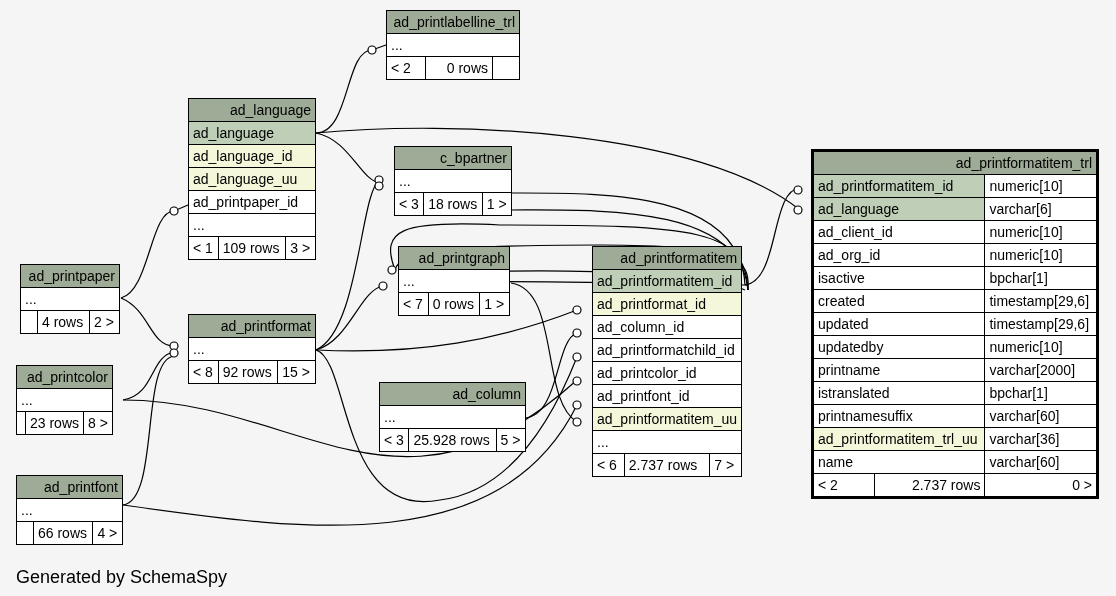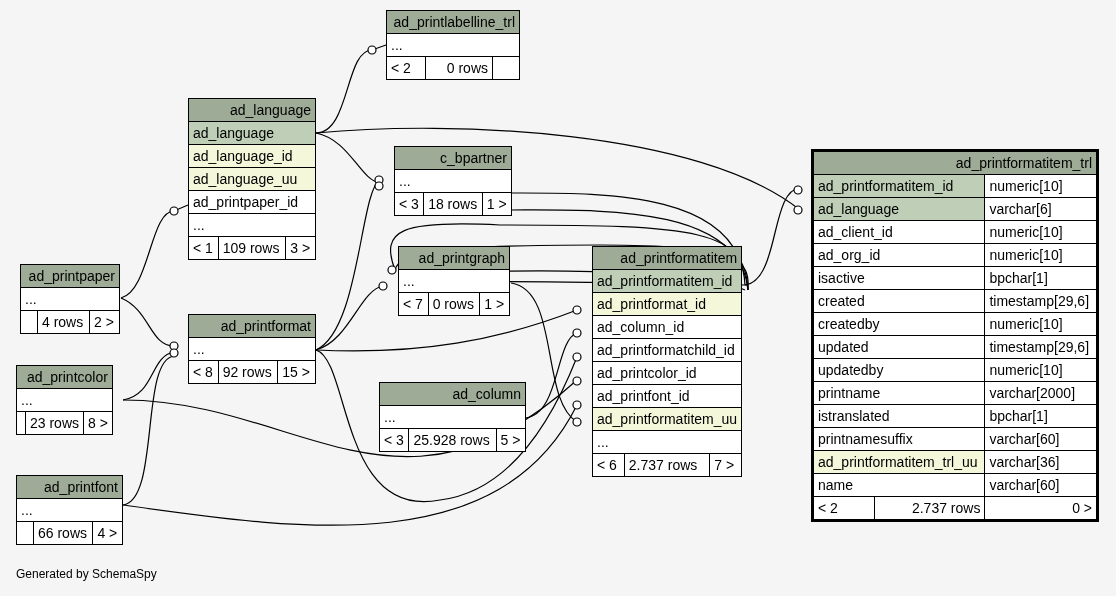--- a/index.html
+++ b/index.html
@@ -6,21 +6,21 @@
   body { width:1116px; height:596px; background:#f5f5f5; position:relative; overflow:hidden;
          font-family:"Liberation Sans", sans-serif; font-size:14px; color:#000; }
   #edges { position:absolute; left:0; top:0; width:1116px; height:596px; }
   .tbl { position:absolute; border-collapse:collapse; background:#fff; }
   .tbl td { border:1px solid #000; padding:0 4px; height:22px; line-height:22px; white-space:nowrap; font-size:14px; }
   .tbl td.hdr { background:#9eab96; text-align:right; }
   .tbl td.pk { background:#bfcfb7; }
   .tbl td.idx { background:#f4f7da;margin-left:21px; }
   .tbl td.r { text-align:right; }
   .focus { border:3px solid #000; }
-  .footer { position:absolute; left:16px; top:567px; font-size:12px; }
+  .footer { position:absolute; left:16px; top:567px; font-size:18px; }
 </style>
 </head>
 <body>
 
 <svg id="edges" xmlns="http://www.w3.org/2000/svg">
   <g fill="none" stroke="#000" stroke-width="1.2">
     <path d="M316,133 C350,133 345,50 372,50 L386,45"></path>
     <path d="M316,133 C450,120 700,130 800,210"></path>
     <path d="M316,133 C350,140 360,180 380,183"></path>
     <path d="M121,298 C150,290 150,211 174,211 L188,205"></path>
@@ -282,24 +282,20 @@
       </tr>
       <tr>
         <td colspan="2">isactive</td>
         <td>bpchar[1]</td>
       </tr>
       <tr>
         <td colspan="2">created</td>
         <td>timestamp[29,6]</td>
       </tr>
       <tr>
-        <td colspan="2">createdby</td>
-        <td>numeric[10]</td>
-      </tr>
-      <tr>
         <td colspan="2">updated</td>
         <td>timestamp[29,6]</td>
       </tr>
       <tr>
         <td colspan="2">updatedby</td>
         <td>numeric[10]</td>
       </tr>
       <tr>
         <td colspan="2">printname</td>
         <td>varchar[2000]</td>

